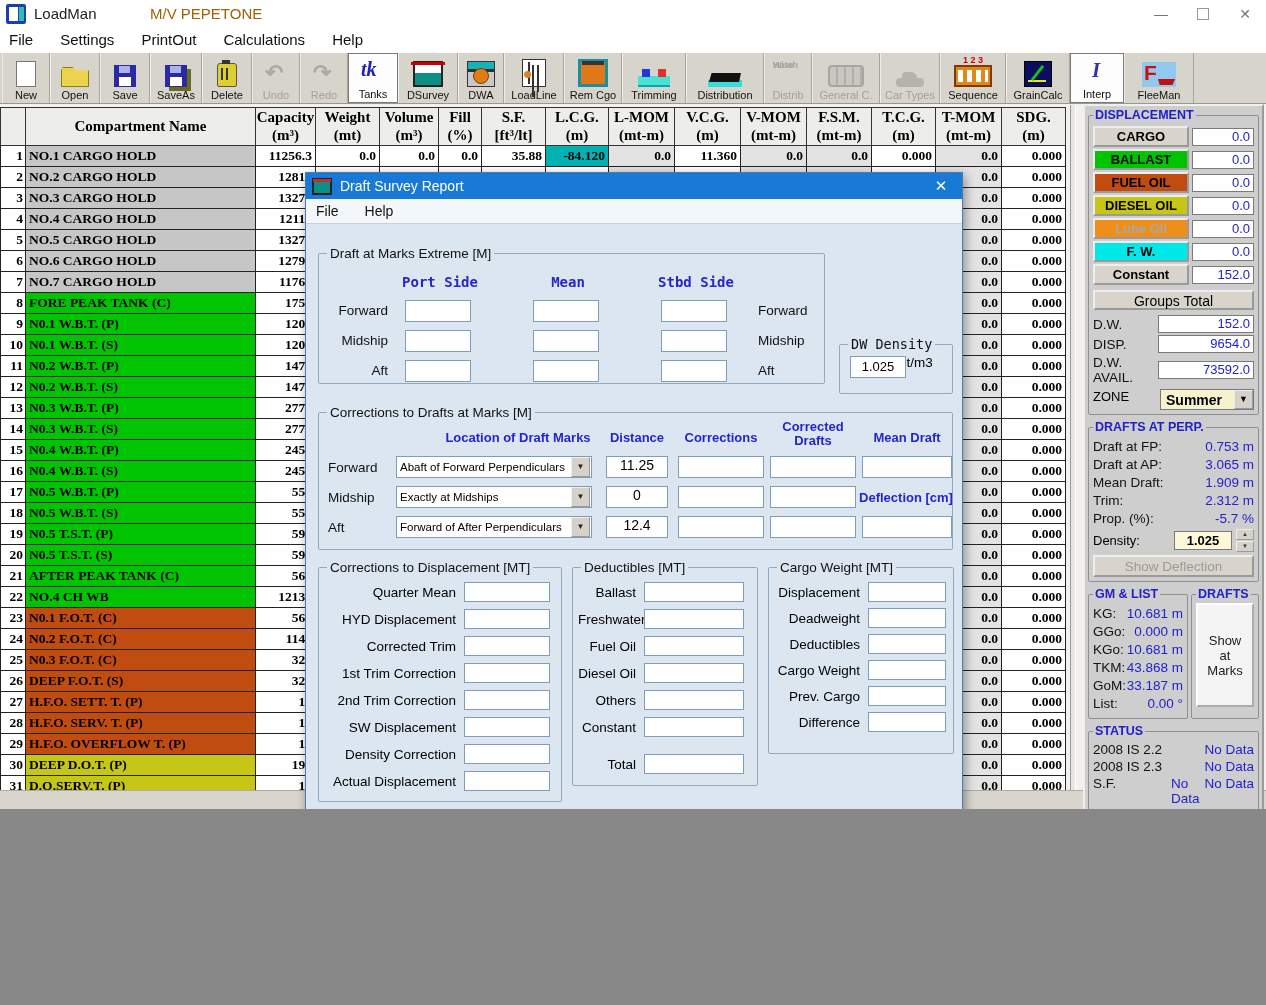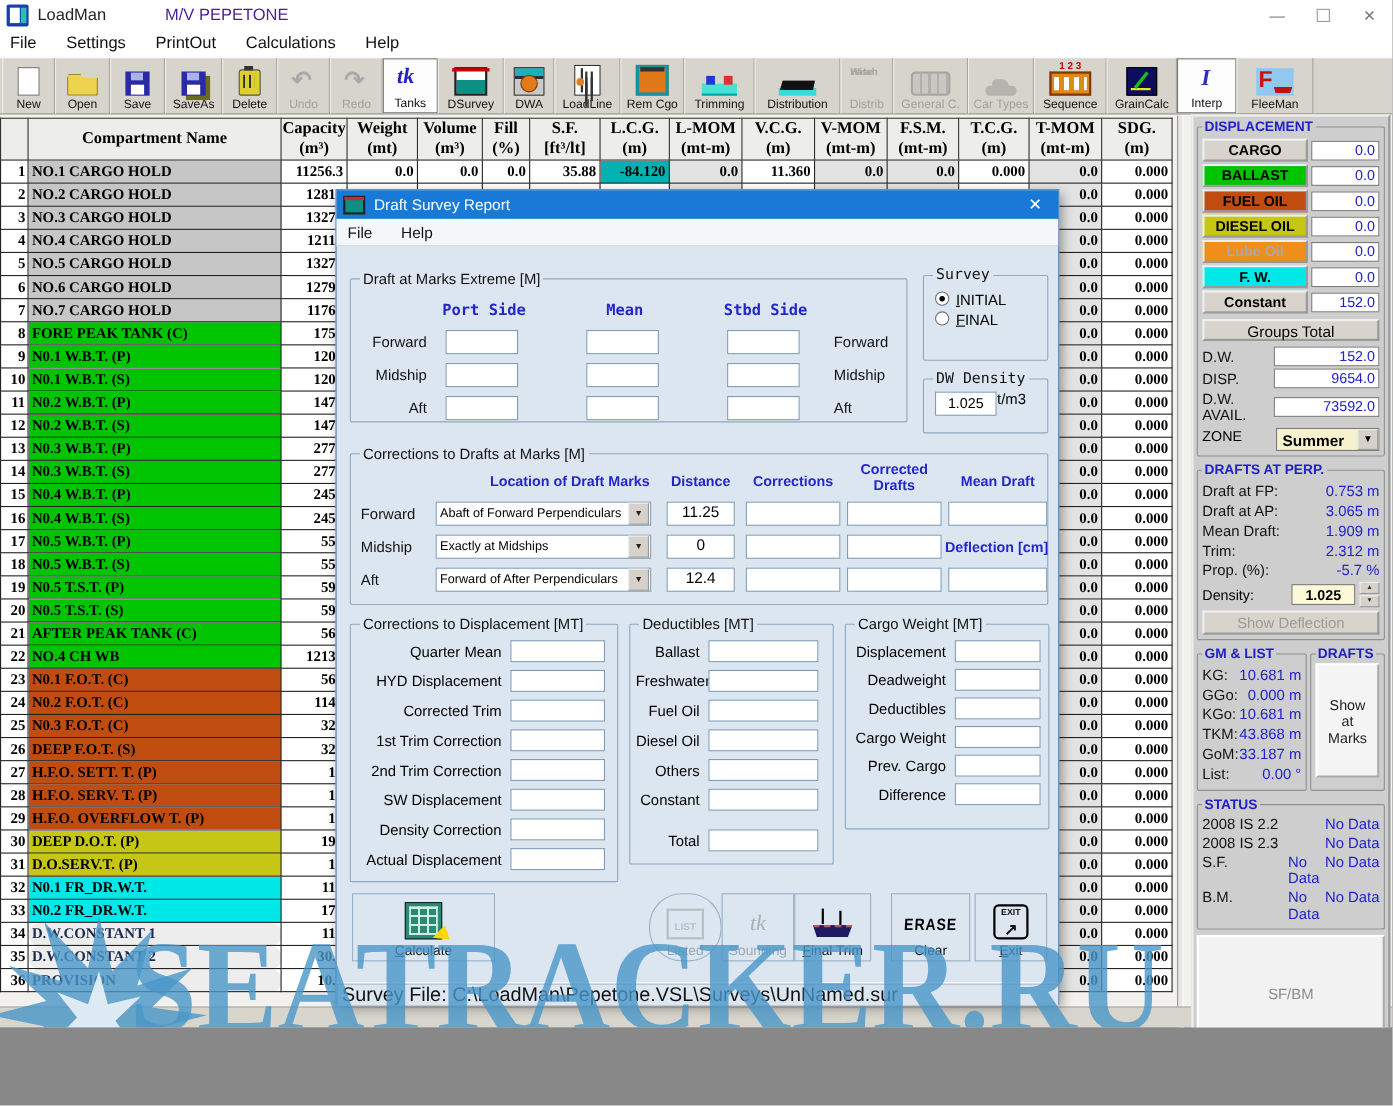--- a/index.html
+++ b/index.html
@@ -1,24 +1,24 @@
 <!DOCTYPE html>
 <html><head>
 <meta charset="utf-8">
 <style>
   html,body{margin:0;padding:0;background:#888;}
-  #app{position:relative;width:1266px;height:934px;background:#f2f1ee;overflow:hidden;
+  #app{position:relative;width:1266px;height:809px;background:#f2f1ee;overflow:hidden;
        font-family:"Liberation Sans",sans-serif;-webkit-font-smoothing:antialiased;}
   
   .titlebar{position:absolute;top:0;left:0;right:0;height:27px;background:#fff;display:flex;align-items:center;}
   .applogo{width:20px;height:20px;margin:0 8px 0 6px;background:#1b3fae;position:relative;border-radius:2px;}
   .applogo::after{content:"";position:absolute;left:3px;top:3px;width:9px;height:14px;background:#fff;}
   .applogo::before{content:"";position:absolute;right:2px;top:3px;width:5px;height:14px;background:#2fbfb0;z-index:1;}
   .apptitle{font-size:15px;color:#222;}
-  .vesseltitle{position:absolute;left:150px;font-size:15px;color:#4c1d95;}
+  .vesseltitle{position:absolute;left:150px;font-size:15px;color:#a16207;}
   .wctrls{position:absolute;right:0;top:0;display:flex;}
   .wctrl{width:42px;height:27px;display:flex;align-items:center;justify-content:center;color:#777;font-size:14px;}
   .wctrl .sq{width:10px;height:10px;border:1px solid #999;}
   
   .menubar{position:absolute;top:27px;left:0;right:0;height:25px;background:#fff;display:flex;align-items:center;gap:27px;padding-left:9px;font-size:15px;color:#111;}
   .menu-item{cursor:default;}
   
   .toolbar{position:absolute;top:52px;left:0;right:0;height:50px;background:#d7d4cb;border-top:1px solid #fff;border-bottom:1px solid #9a978f;display:flex;align-items:stretch;padding-left:2px;}
   .tbtn{display:flex;flex-direction:column;align-items:center;justify-content:flex-end;font-size:11px;color:#111;border-left:1px solid #efede8;border-right:1px solid #a9a69e;padding-bottom:2px;position:relative;box-sizing:border-box;}
   .tbtn.dis{color:#a2a09a;}
@@ -1166,27 +1166,20 @@
           <div class="dinp" style="left: 99px; top: 106px; width: 66px;"></div>
           <div class="dinp" style="left: 227px; top: 106px; width: 66px;"></div>
           <div class="dinp" style="left: 355px; top: 106px; width: 66px;"></div>
           <div class="dlab" style="left: 24px; top: 139px; width: 58px; text-align: right;">Aft</div>
           <div class="dlab" style="left: 452px; top: 139px; width: 60px;">Aft</div>
           <div class="dinp" style="left: 99px; top: 136px; width: 66px;"></div>
           <div class="dinp" style="left: 227px; top: 136px; width: 66px;"></div>
           <div class="dinp" style="left: 355px; top: 136px; width: 66px;"></div>
         </div>
 
-      <fieldset style="left:533px;top:18px;width:112px;height:84px;">
-        <legend class="monohead" style="color:#111;">Survey</legend>
-        <div id="survey-radios" style="padding:4px 0 0 10px;">
-            <div style="margin: 3px 0px; font-size: 13.5px;"><span class="radio sel"></span><span><u>I</u>NITIAL</span></div>
-            <div style="margin: 3px 0px; font-size: 13.5px;"><span class="radio"></span><span><u>F</u>INAL</span></div>
-          </div>
-      </fieldset>
 
       <fieldset style="left:533px;top:112px;width:112px;height:56px;">
         <legend class="monohead" style="color:#111;">DW Density</legend>
         <span class="dinp" style="position:relative;left:10px;top:4px;width:56px;display:inline-block;line-height:20px;">1.025</span>
         <span style="font-size:13.5px;margin-left:6px;">t/m3</span>
       </fieldset>
 
       <fieldset style="left:12px;top:181px;width:633px;height:143px;">
         <legend>Corrections to Drafts at Marks [M]</legend>
       </fieldset>

